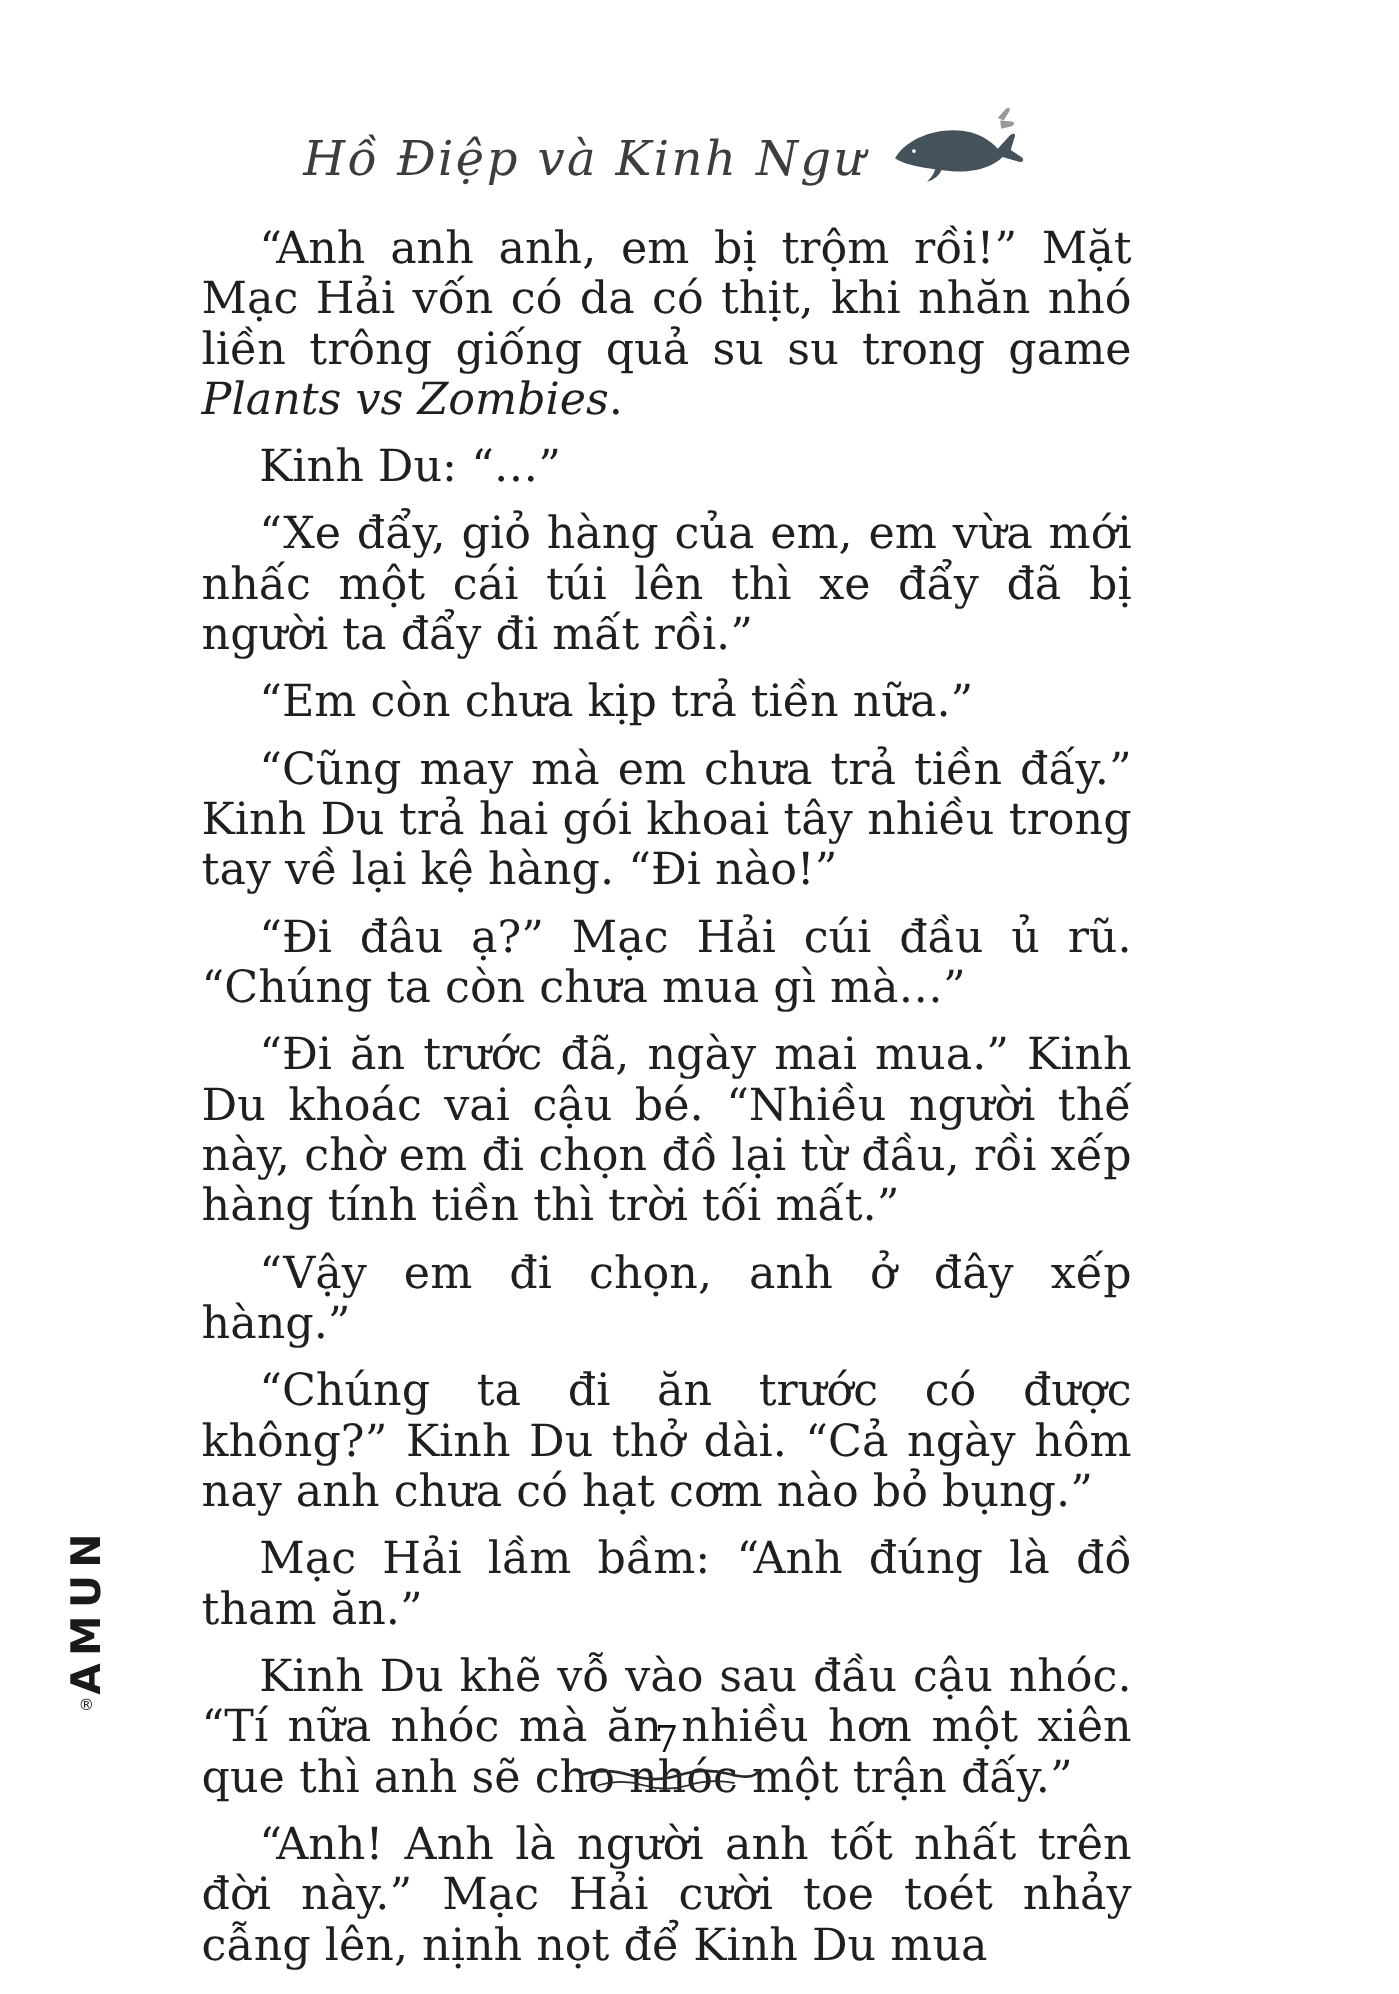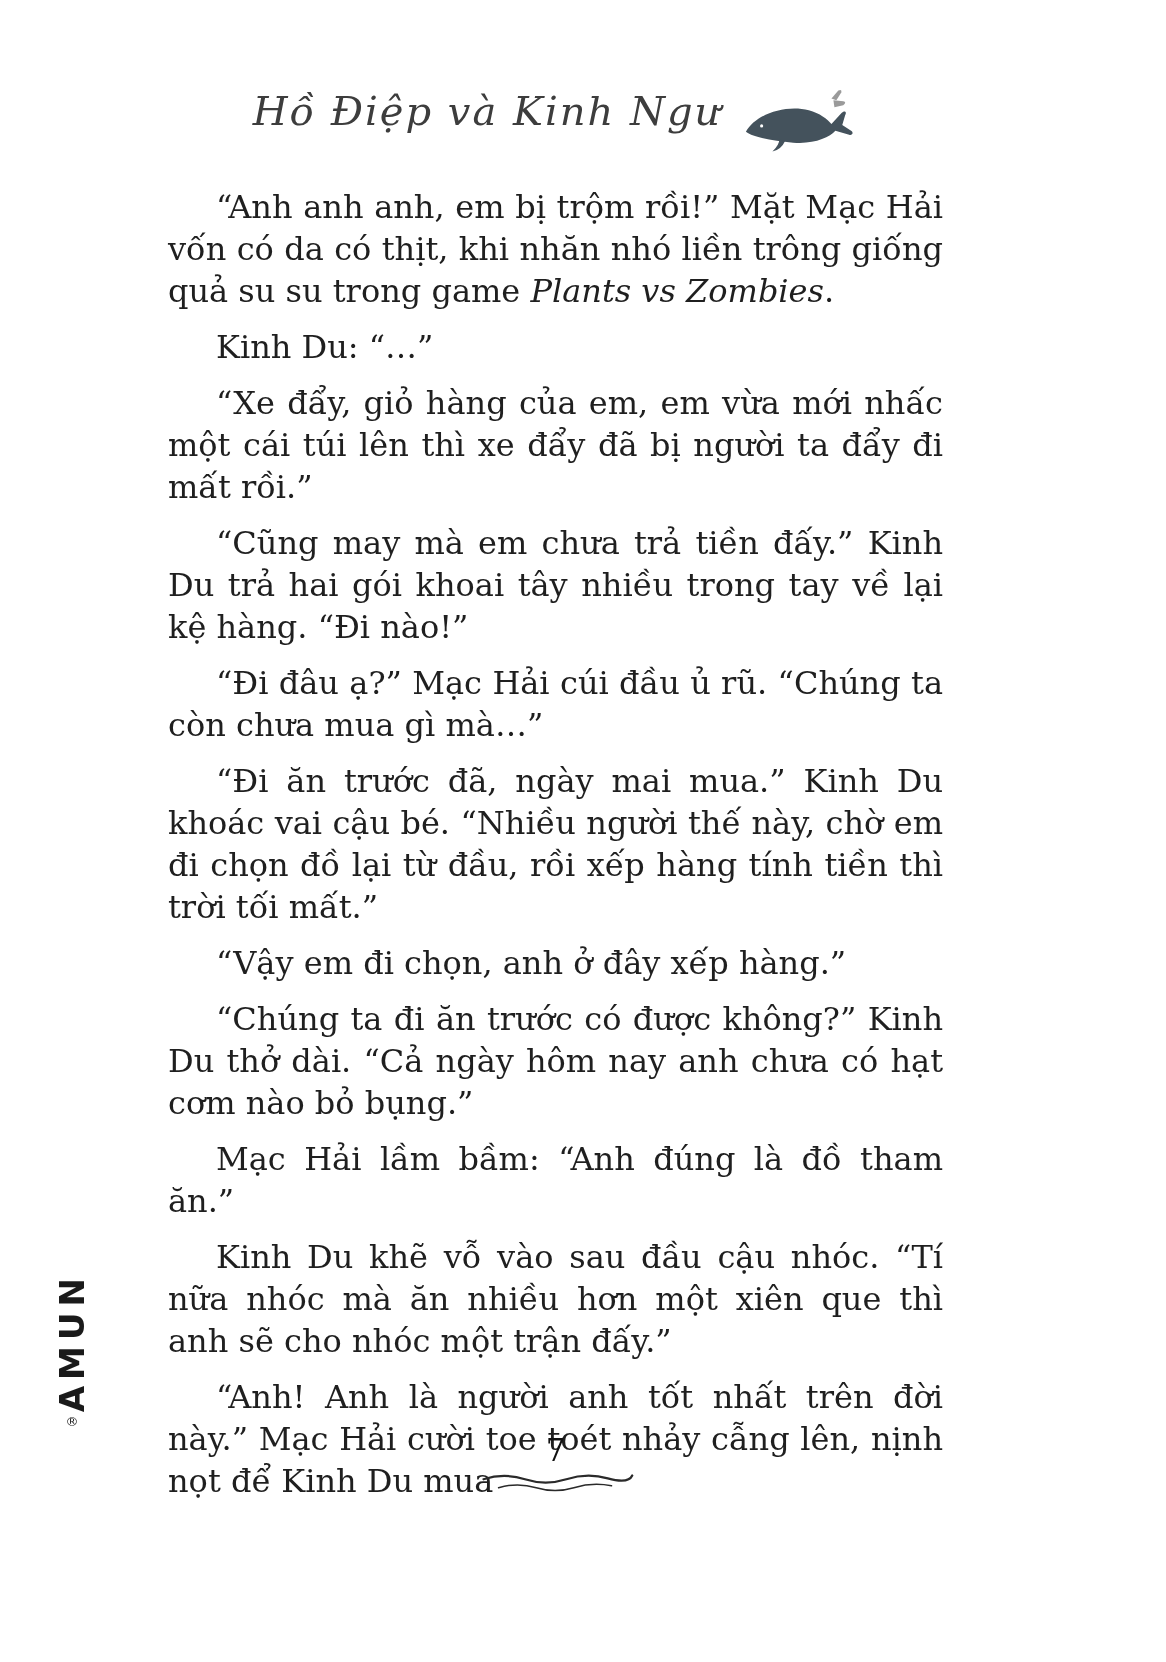--- a/index.html
+++ b/index.html
@@ -16,21 +16,21 @@
     font-family: "DejaVu Serif", "Liberation Serif", serif;
     color: #1f1f1f;
   }
   
   .header {
     position: absolute;
     top: 88px;
     left: 168px;
     width: 775px;
     display: flex;
-    align-items: flex-start;
+    align-items: flex-end;
     justify-content: center;
     gap: 18px;
   }
   .header-title {
     font-family: "DejaVu Serif", serif;
     font-style: italic;
     font-size: 40px;
     letter-spacing: 2px;
     color: #3d3d3d;
     white-space: nowrap;
@@ -43,21 +43,21 @@
   }
   
   .content {
     position: absolute;
     top: 186px;
     left: 168px;
     width: 775px;
   }
   .content p {
     margin: 0 0 14px 0;
-    font-size: 32px;
+    font-size: 37px;
     line-height: 42px;
     text-align: justify;
     text-indent: 48px;
   }
   .content p .em {
     font-style: italic;
   }
   
   .publisher-logo {
     position: absolute;
@@ -125,20 +125,21 @@
       </svg>
     </div>
   </div>
 
   <div class="content">
     <p>
       <span>“Anh anh anh, em bị trộm rồi!” Mặt Mạc Hải vốn có da có thịt, khi nhăn nhó liền trông giống quả su su trong game </span><span class="em">Plants vs Zombies</span><span>.</span>
     </p>
     <p>Kinh Du: “…”</p>
     <p>“Xe đẩy, giỏ hàng của em, em vừa mới nhấc một cái túi lên thì xe đẩy đã bị người ta đẩy đi mất rồi.”</p>
+    <p>“Em còn chưa kịp trả tiền nữa.”</p>
     <p>“Cũng may mà em chưa trả tiền đấy.” Kinh Du trả hai gói khoai tây nhiều trong tay về lại kệ hàng. “Đi nào!”</p>
     <p>“Đi đâu ạ?” Mạc Hải cúi đầu ủ rũ. “Chúng ta còn chưa mua gì mà…”</p>
     <p>“Đi ăn trước đã, ngày mai mua.” Kinh Du khoác vai cậu bé. “Nhiều người thế này, chờ em đi chọn đồ lại từ đầu, rồi xếp hàng tính tiền thì trời tối mất.”</p>
     <p>“Vậy em đi chọn, anh ở đây xếp hàng.”</p>
     <p>“Chúng ta đi ăn trước có được không?” Kinh Du thở dài. “Cả ngày hôm nay anh chưa có hạt cơm nào bỏ bụng.”</p>
     <p>Mạc Hải lầm bầm: “Anh đúng là đồ tham ăn.”</p>
     <p>Kinh Du khẽ vỗ vào sau đầu cậu nhóc. “Tí nữa nhóc mà ăn nhiều hơn một xiên que thì anh sẽ cho nhóc một trận đấy.”</p>
     <p>“Anh! Anh là người anh tốt nhất trên đời này.” Mạc Hải cười toe toét nhảy cẫng lên, nịnh nọt để Kinh Du mua</p>
   </div>
 

